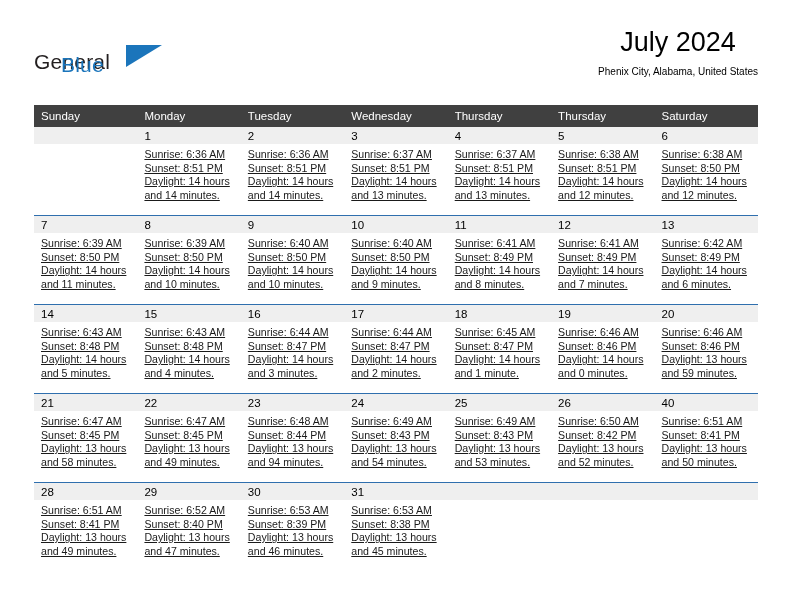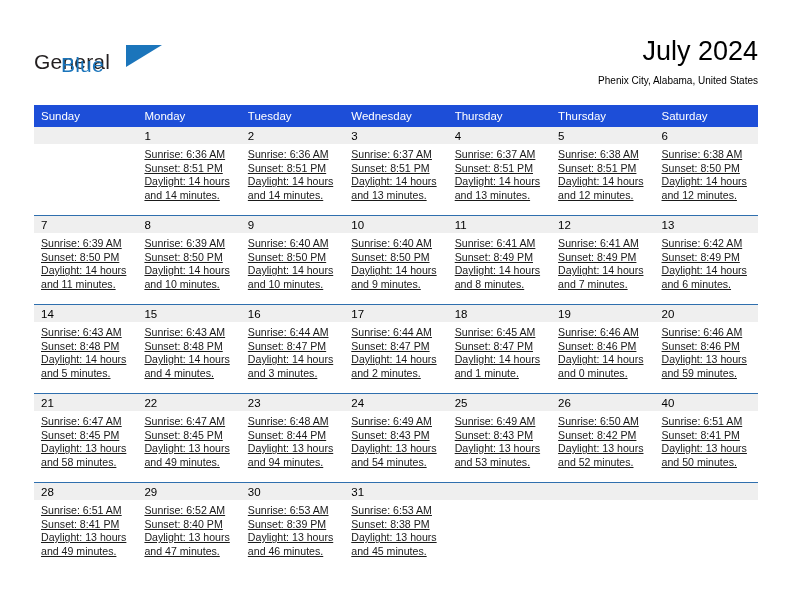--- a/index.html
+++ b/index.html
@@ -65,22 +65,21 @@
     width: 0;
     height: 0;
     border-left: 36px solid #1b75bb;
     border-bottom: 22px solid transparent;
   }
 
   .title-block {
     position: absolute;
     right: 0;
     top: 0;
-    text-align: right;
-    margin-top: 9px;
+    text-align: center;
   }
   .cal-title {
     font-size: 27px;
     color: #000000;
     line-height: 1.05;
     white-space: nowrap;
   }
   .cal-subtitle {
     margin-top: 10px;
     font-size: 10px;
@@ -91,21 +90,21 @@
   
   .calendar {
     position: absolute;
     left: 34px;
     top: 105px;
     width: 724px;
     border-collapse: collapse;
     table-layout: fixed;
   }
   .calendar th {
-    background: #1d4ed8;
+    background: #404040;
     color: #ffffff;
     font-size: 11.5px;
     font-weight: normal;
     text-align: left;
     padding: 5px 0 5px 7px;
     height: 18px;
     box-sizing: border-box;
   }
   .calendar td {
     vertical-align: top;

